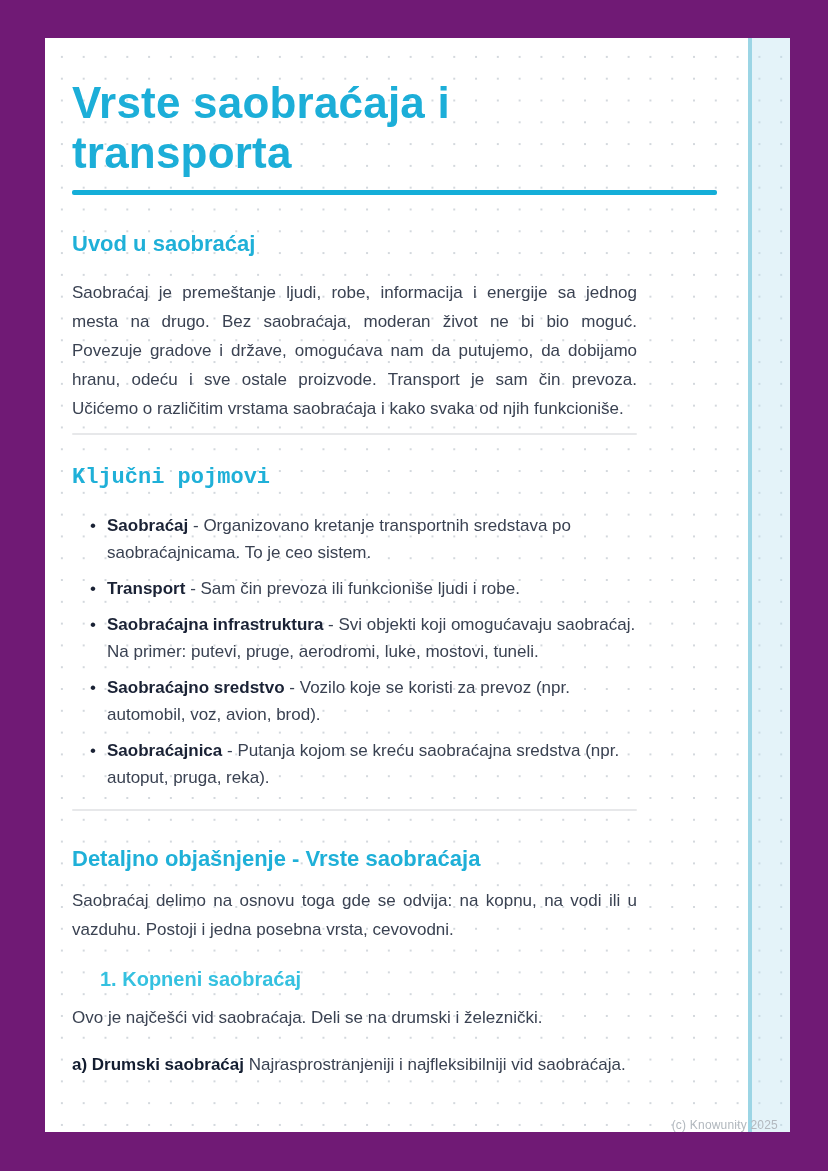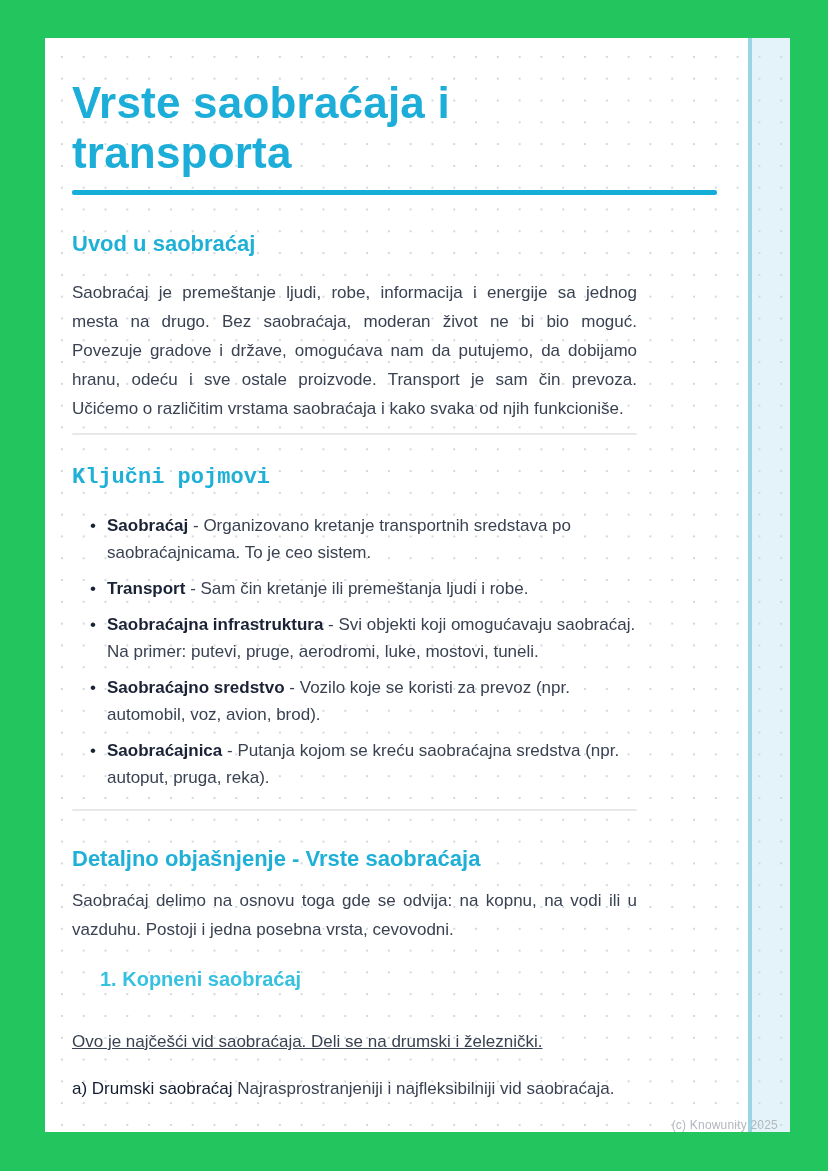--- a/index.html
+++ b/index.html
@@ -5,21 +5,21 @@
   html, body {
     margin: 0;
     padding: 0;
     background: #ffffff;
     font-family: "Liberation Sans", "DejaVu Sans", sans-serif;
   }
   .canvas {
     position: relative;
     width: 828px;
     height: 1171px;
-    background: #22c55e;
+    background: #701a75;
     overflow: hidden;
   }
   
   .page {
     position: absolute;
     left: 45px;
     top: 38px;
     width: 745px;
     height: 1094px;
     background-color: #ffffff;
@@ -84,21 +84,21 @@
   }
   .para {
     width: 565px;
     color: #3a4252;
     font-size: 17px;
     line-height: 29px;
     text-align: justify;
   }
   .para.p1 { margin-top: 21px; }
   .para.p2 { margin-top: 14px; }
-  .para.p3 { margin-top: 36px; text-align: left; text-decoration: underline; }
+  .para.p3 { margin-top: 12px; text-align: left; }
   .para.p4 { margin-top: 18px; }
   .divider {
     width: 565px;
     height: 2px;
     background: #e7e8ea;
     border-radius: 1px;
   }
   .divider.d1 { margin-top: 10px; }
   .divider.d2 { margin-top: 18px; }
   .terms {
@@ -122,21 +122,21 @@
     top: 0;
     color: #1a2235;
     font-size: 17px;
     line-height: 27px;
   }
   .term-label {
     font-weight: 700;
     color: #1a2235;
   }
   .point-label {
-    font-weight: 400;
+    font-weight: 700;
     color: #131d30;
   }
   .copyright {
     position: absolute;
     right: 12px;
     bottom: 0;
     color: #b2b8be;
     font-size: 12px;
     letter-spacing: 0.2px;
     z-index: 3;
@@ -169,21 +169,21 @@
       <div class="h2 keyterm">Ključni pojmovi</div>
       <ul class="terms">
         <li>
           <span class="bullet-dot">•</span>
           <span class="term-label">Saobraćaj</span>
           <span>- Organizovano kretanje transportnih sredstava po saobraćajnicama. To je ceo sistem.</span>
         </li>
         <li>
           <span class="bullet-dot">•</span>
           <span class="term-label">Transport</span>
-          <span>- Sam čin kretanje ili premeštanja ljudi i robe.</span>
+          <span>- Sam čin prevoza ili funkcioniše ljudi i robe.</span>
         </li>
         <li>
           <span class="bullet-dot">•</span>
           <span class="term-label">Saobraćajna infrastruktura</span>
           <span>- Svi objekti koji omogućavaju saobraćaj. Na primer: putevi, pruge, aerodromi, luke, mostovi, tuneli.</span>
         </li>
         <li>
           <span class="bullet-dot">•</span>
           <span class="term-label">Saobraćajno sredstvo</span>
           <span>- Vozilo koje se koristi za prevoz (npr. automobil, voz, avion, brod).</span>

